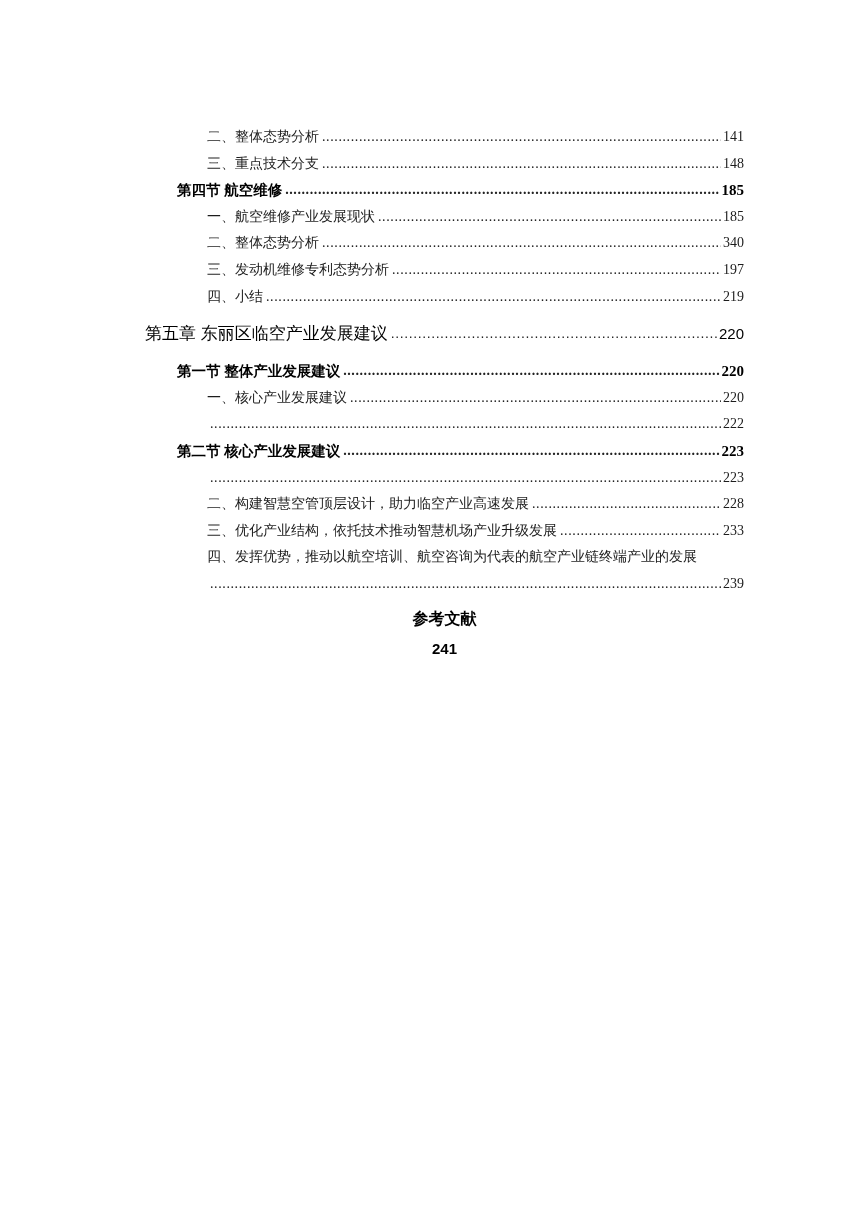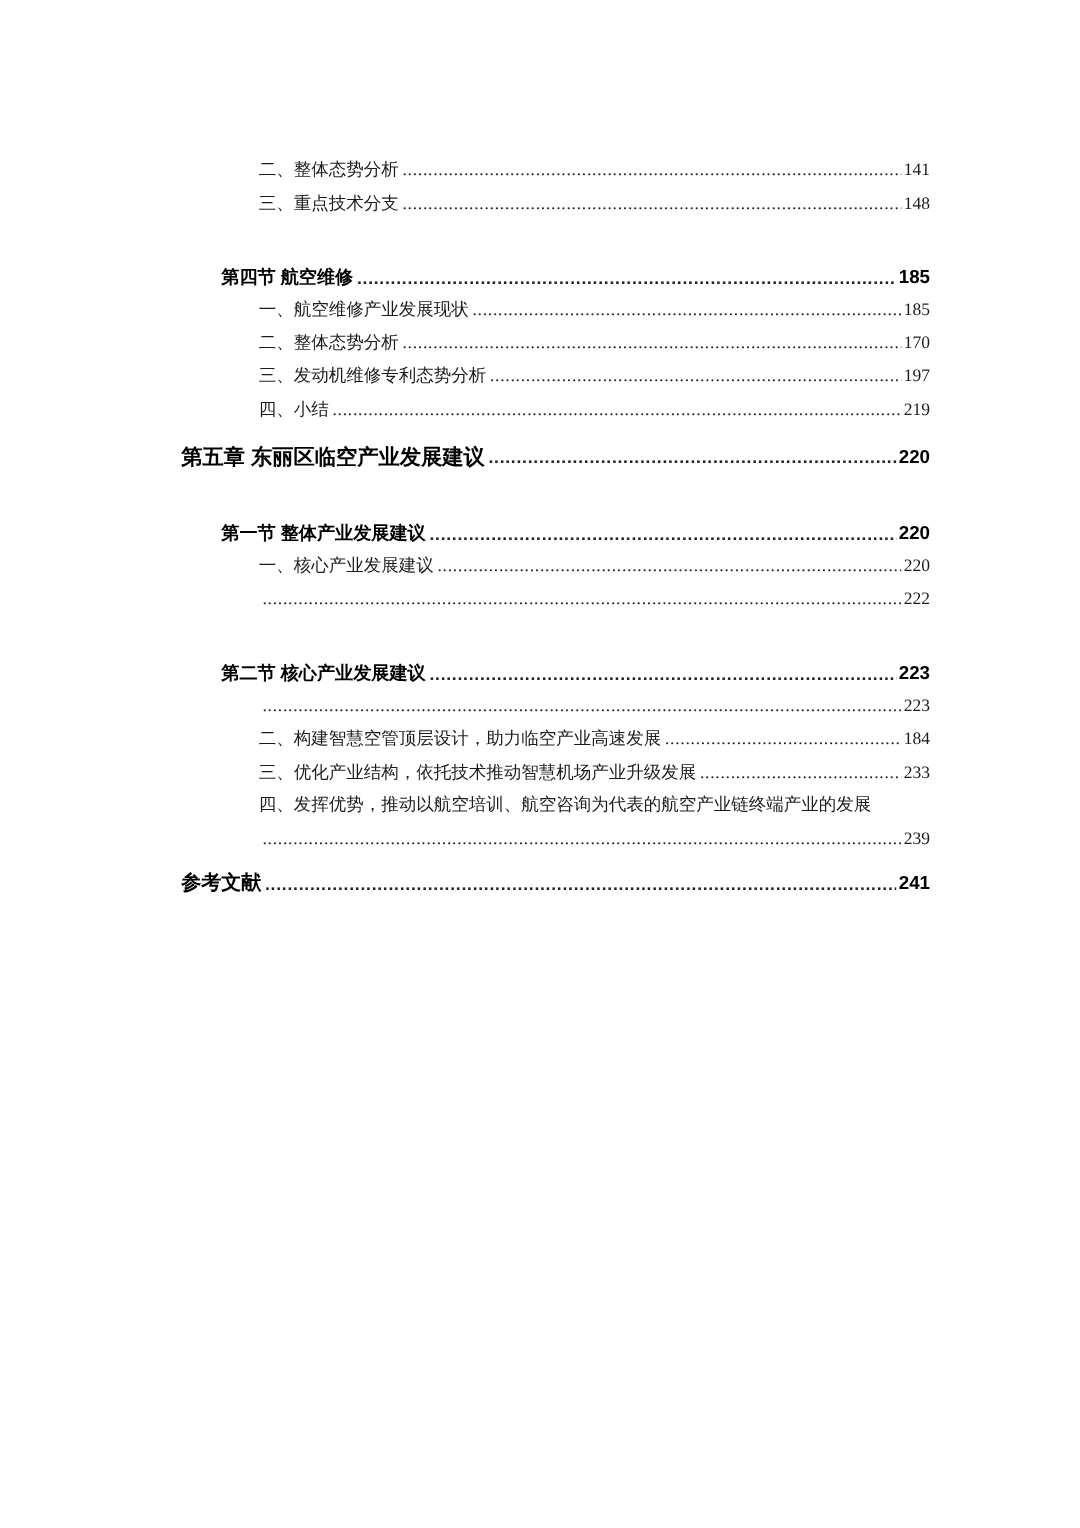--- a/index.html
+++ b/index.html
@@ -46,47 +46,47 @@
     text-align: right;
   }
   
   .row.sub, .row.cont {
     padding-left: 62px;
   }
   
   .row.section {
     padding-left: 32px;
     font-weight: bold;
-    font-family: Liberation Sans, sans-serif;
+    font-family: Liberation Serif, serif;
     font-size: 14.5px;
     color: #000;
-    margin-top: 32px;
   }
   
   .row.chapter {
     padding-left: 0;
-    font-weight: bold;
+    font-weight: normal;
     font-family: "Liberation Sans", "DejaVu Sans", sans-serif;
     font-size: 17px;
     color: #000;
     height: 33px;
     line-height: 33px;
     margin-top: 7px;
     margin-bottom: 8px;
   }
   
   .row.ref {
     padding-left: 0;
     font-weight: bold;
     font-family: "Liberation Sans", "DejaVu Sans", sans-serif;
     font-size: 16px;
     color: #000;
     height: 30px;
     line-height: 30px;
     margin-top: 6px;
+    flex-direction: column;
   }
   .row.chapter .pagenum, .row.ref .pagenum, .row.section .pagenum {
     font-size: 15px;
   }
   .row.chapter .dots, .row.ref .dots, .row.section .dots {
     font-size: 14px;
   }
 </style>
 </head>
 <body>
@@ -109,21 +109,21 @@
     <span class="pagenum">185</span>
   </div>
       <div class="row sub">
     <span class="title">一、航空维修产业发展现状</span>
     <span class="dots">....................................................................................................................................................................................................................................................................</span>
     <span class="pagenum">185</span>
   </div>
       <div class="row sub">
     <span class="title">二、整体态势分析</span>
     <span class="dots">....................................................................................................................................................................................................................................................................</span>
-    <span class="pagenum">170</span>
+    <span class="pagenum">340</span>
   </div>
       <div class="row sub">
     <span class="title">三、发动机维修专利态势分析</span>
     <span class="dots">....................................................................................................................................................................................................................................................................</span>
     <span class="pagenum">197</span>
   </div>
       <div class="row sub">
     <span class="title">四、小结</span>
     <span class="dots">....................................................................................................................................................................................................................................................................</span>
     <span class="pagenum">219</span>
@@ -152,21 +152,21 @@
     <span class="dots">....................................................................................................................................................................................................................................................................</span>
     <span class="pagenum">223</span>
   </div>
       <div class="row sub">
     <span class="dots">....................................................................................................................................................................................................................................................................</span>
     <span class="pagenum">223</span>
   </div>
       <div class="row sub">
     <span class="title">二、构建智慧空管顶层设计，助力临空产业高速发展</span>
     <span class="dots">....................................................................................................................................................................................................................................................................</span>
-    <span class="pagenum">184</span>
+    <span class="pagenum">228</span>
   </div>
       <div class="row sub">
     <span class="title">三、优化产业结构，依托技术推动智慧机场产业升级发展</span>
     <span class="dots">....................................................................................................................................................................................................................................................................</span>
     <span class="pagenum">233</span>
   </div>
       <div class="row sub">
     <span class="title">四、发挥优势，推动以航空培训、航空咨询为代表的航空产业链终端产业的发展</span>
 
   </div>

